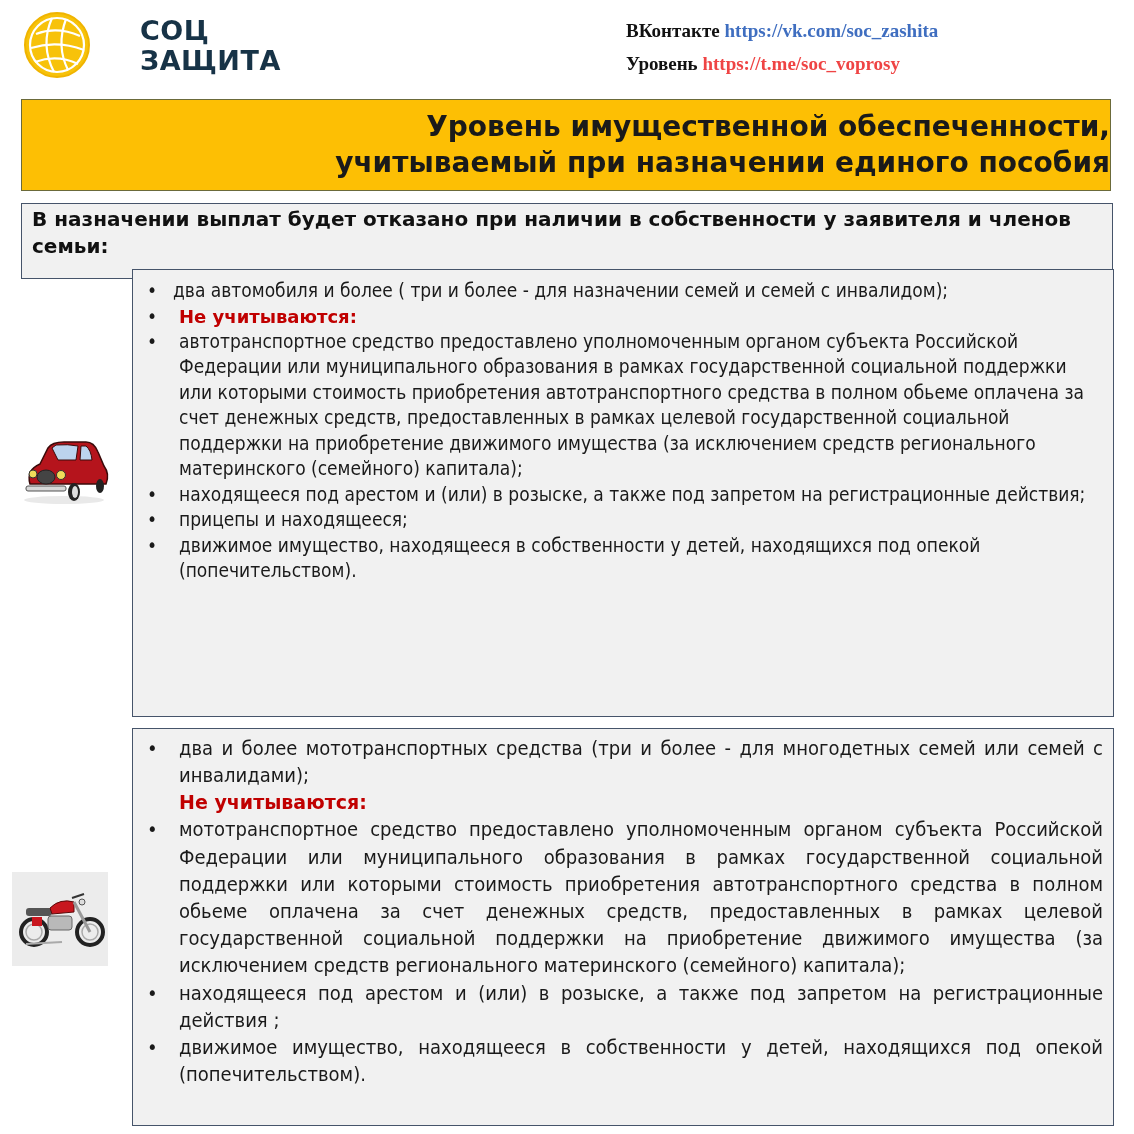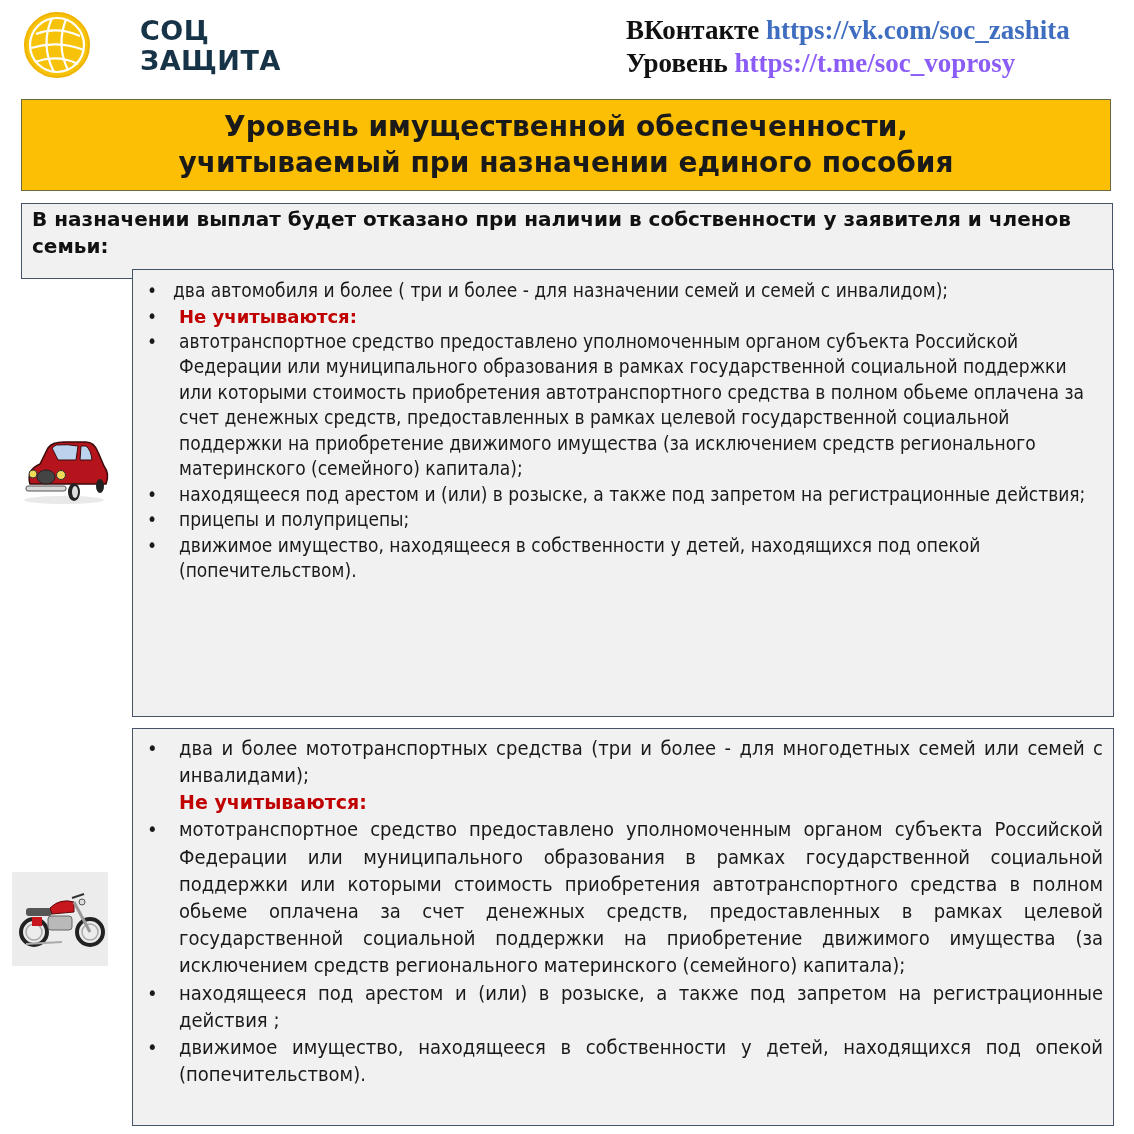--- a/index.html
+++ b/index.html
@@ -6,29 +6,29 @@
   body { width: 1134px; height: 1134px; position: relative; overflow: hidden;
          font-family: "Liberation Sans", "DejaVu Sans", sans-serif; color: #1a1a1a; }
 
   .logo { position: absolute; left: 22px; top: 10px; width: 240px; height: 72px; }
   .logo-globe { position: absolute; left: 0; top: 0; width: 70px; height: 70px; }
   .logo-text { position: absolute; left: 82px; top: 6px; font-family: "DejaVu Sans", sans-serif;
                font-weight: bold; font-size: 27px; line-height: 30px; color: #173347; letter-spacing: 0.5px; margin-left: 36px; }
   .logo-text span { display: block; }
 
   .socials { position: absolute; left: 626px; top: 14px; font-family: "Liberation Serif", serif;
-             font-weight: bold; font-size: 27px; line-height: 33px; }
+             font-weight: bold; font-size: 19px; line-height: 33px; }
   .socials .row { white-space: nowrap; }
   .socials .lbl { color: #111; }
   .socials .vk-link { color: #3f6ec0; }
-  .socials .tg-link { color: #8b5cf6; text-align: right; }
+  .socials .tg-link { color: #ef4444; text-align: right; }
 
   .title-box { position: absolute; left: 21px; top: 99px; width: 1090px; height: 92px;
                background: #fdbf04; border: 1px solid #6b6a3a; box-sizing: border-box;
-               display: flex; flex-direction: column; align-items: center; justify-content: center; }
+               display: flex; flex-direction: column; align-items: flex-end; justify-content: center; }
   .title-box div { font-family: "DejaVu Sans", sans-serif; font-weight: bold; font-size: 28px;
                    line-height: 36px; color: #1a1a1a; white-space: nowrap; }
 
   .intro-box { position: absolute; left: 21px; top: 203px; width: 1092px; height: 76px;
                background: #f1f1f1; border: 1px solid #46546a; box-sizing: border-box;
                padding: 2px 10px; font-family: "DejaVu Sans", sans-serif; font-weight: bold;
                font-size: 20px; line-height: 27px; color: #111; }
 
   .section { position: absolute; left: 132px; width: 982px; background: #f1f1f1;
              border: 1px solid #46546a; box-sizing: border-box; }
@@ -119,21 +119,21 @@
 
 <div class="section sec-car">
   <ul class="list main">
     <li><span class="bullet">•</span><span>два автомобиля и более  ( три и более - для назначении семей и семей с инвалидом);</span></li>
     <li><span class="bullet">•</span></li>
   </ul>
   <div class="not-counted">Не учитываются:</div>
   <ul class="list">
     <li><span class="bullet">•</span><span>автотранспортное средство предоставлено уполномоченным органом субъекта Российской Федерации или муниципального образования в рамках государственной социальной поддержки или которыми стоимость приобретения автотранспортного средства в полном обьеме оплачена за счет денежных средств, предоставленных в рамках целевой государственной социальной поддержки на приобретение движимого имущества (за исключением средств регионального материнского (семейного) капитала);</span></li>
     <li><span class="bullet">•</span><span>находящееся под арестом и (или) в розыске, а также под запретом  на регистрационные действия;</span></li>
-    <li><span class="bullet">•</span><span>прицепы и полуприцепы;</span></li>
+    <li><span class="bullet">•</span><span>прицепы и находящееся;</span></li>
     <li><span class="bullet">•</span><span>движимое имущество, находящееся в собственности у детей, находящихся под опекой (попечительством).</span></li>
   </ul>
 </div>
 
 <div class="section sec-moto">
   <ul class="list">
     <li><span class="bullet">•</span><span>два и более мототранспортных средства (три и более - для многодетных семей или семей с инвалидами);</span></li>
   </ul>
   <div class="not-counted">Не учитываются:</div>
   <ul class="list">

